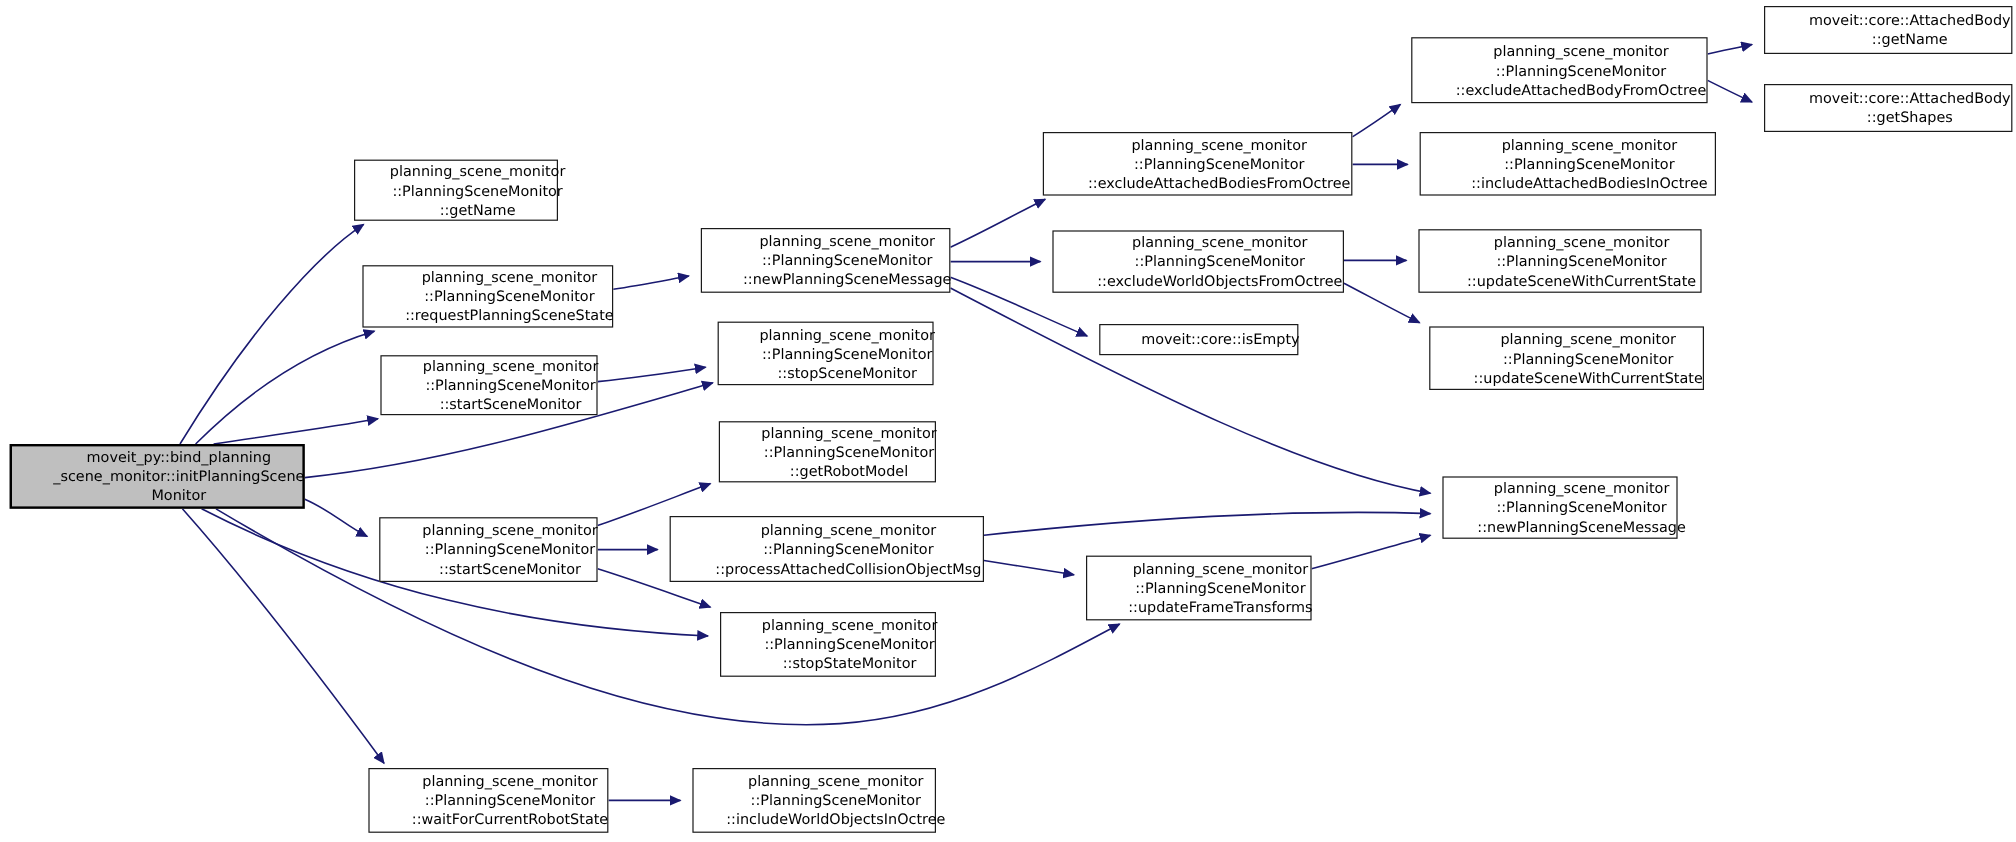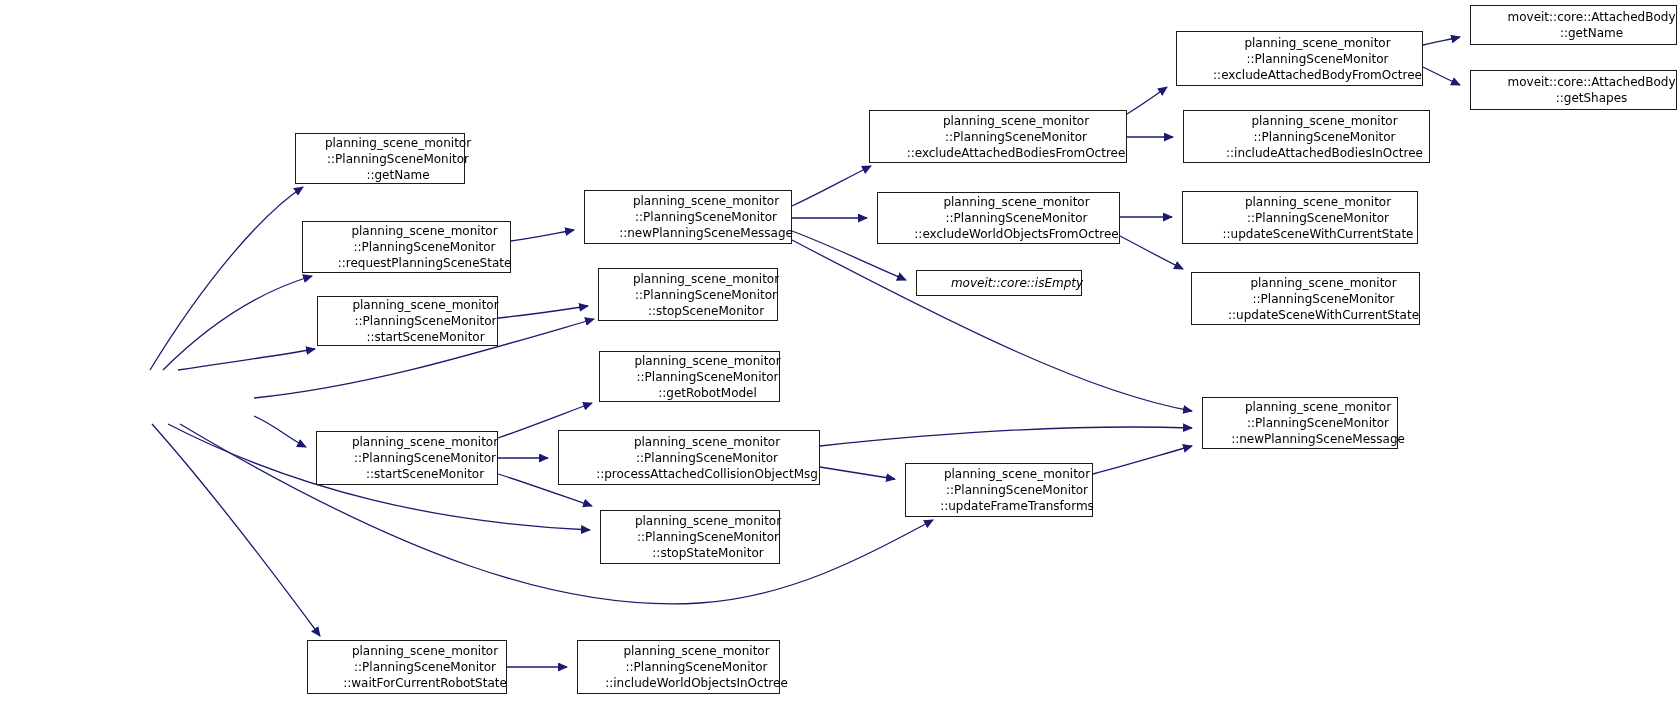--- a/index.html
+++ b/index.html
@@ -83,20 +83,25 @@
       <path d="M1120,217 C1137,217 1154,217 1172,217" class="edge" stroke="#1a1a70" marker-end="url(#arrow)"></path>
       <path d="M1120,236 C1141,247 1161,258 1183,269" class="edge" stroke="#1a1a70" marker-end="url(#arrow)"></path>
       <path d="M498,438 C530,427 560,415 592,403" class="edge" stroke="#1a1a70" marker-end="url(#arrow)"></path>
       <path d="M498,458 C514,458 530,458 548,458" class="edge" stroke="#1a1a70" marker-end="url(#arrow)"></path>
       <path d="M498,474 C530,484 560,495 592,506" class="edge" stroke="#1a1a70" marker-end="url(#arrow)"></path>
       <path d="M820,446 C950,432 1078,424 1192,428" class="edge" stroke="#1a1a70" marker-end="url(#arrow)"></path>
       <path d="M820,467 C845,471 869,475 895,479" class="edge" stroke="#1a1a70" marker-end="url(#arrow)"></path>
       <path d="M1093,474 C1127,465 1160,455 1192,446" class="edge" stroke="#1a1a70" marker-end="url(#arrow)"></path>
       <path d="M507,667 C526,667 546,667 567,667" class="edge" stroke="#1a1a70" marker-end="url(#arrow)"></path>
     </svg>
+<div class="node root" style="left: 8px; top: 370px; width: 246px; height: 54px; background: rgb(191, 191, 191);">
+      <span class="line">moveit_py::bind_planning</span>
+      <span class="line">_scene_monitor::initPlanningScene</span>
+      <span class="line">Monitor</span>
+    </div>
     <div class="node" style="left: 295px; top: 133px; width: 170px; height: 51px; background: rgb(255, 255, 255);">
       <span class="line">planning_scene_monitor</span>
       <span class="line">::PlanningSceneMonitor</span>
       <span class="line">::getName</span>
     </div>
     <div class="node" style="left: 302px; top: 221px; width: 209px; height: 52px; background: rgb(255, 255, 255);">
       <span class="line">planning_scene_monitor</span>
       <span class="line">::PlanningSceneMonitor</span>
       <span class="line">::requestPlanningSceneState</span>
     </div>
@@ -148,21 +153,21 @@
     <div class="node" style="left: 869px; top: 110px; width: 258px; height: 53px; background: rgb(255, 255, 255);">
       <span class="line">planning_scene_monitor</span>
       <span class="line">::PlanningSceneMonitor</span>
       <span class="line">::excludeAttachedBodiesFromOctree</span>
     </div>
     <div class="node" style="left: 877px; top: 192px; width: 243px; height: 52px; background: rgb(255, 255, 255);">
       <span class="line">planning_scene_monitor</span>
       <span class="line">::PlanningSceneMonitor</span>
       <span class="line">::excludeWorldObjectsFromOctree</span>
     </div>
-    <div class="node" style="left: 916px; top: 270px; width: 166px; height: 26px; background: rgb(255, 255, 255); font-style: italic;">
+    <div class="node" style="left: 916px; top: 270px; width: 166px; height: 26px; background: rgb(255, 255, 255);">
       <span class="line">moveit::core::isEmpty</span>
     </div>
     <div class="node" style="left: 905px; top: 463px; width: 188px; height: 54px; background: rgb(255, 255, 255);">
       <span class="line">planning_scene_monitor</span>
       <span class="line">::PlanningSceneMonitor</span>
       <span class="line">::updateFrameTransforms</span>
     </div>
     <div class="node" style="left: 1176px; top: 31px; width: 247px; height: 55px; background: rgb(255, 255, 255);">
       <span class="line">planning_scene_monitor</span>
       <span class="line">::PlanningSceneMonitor</span>

